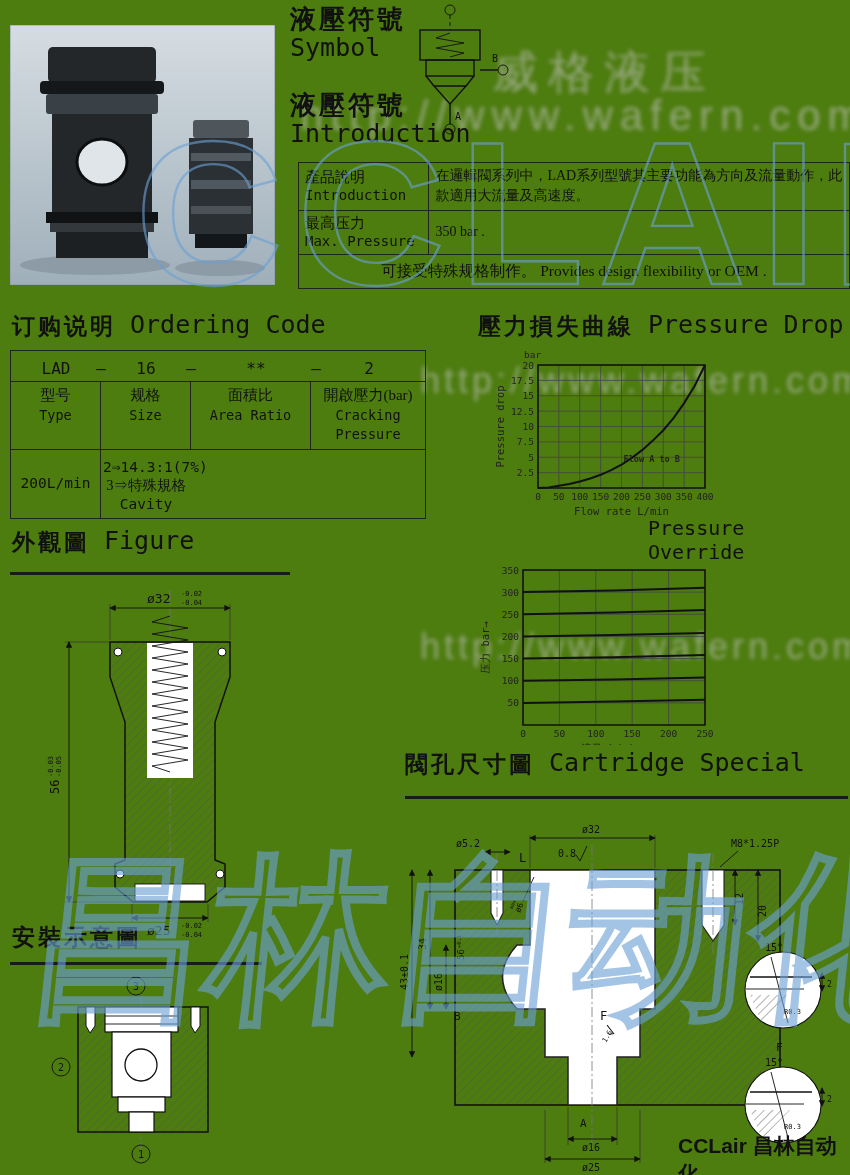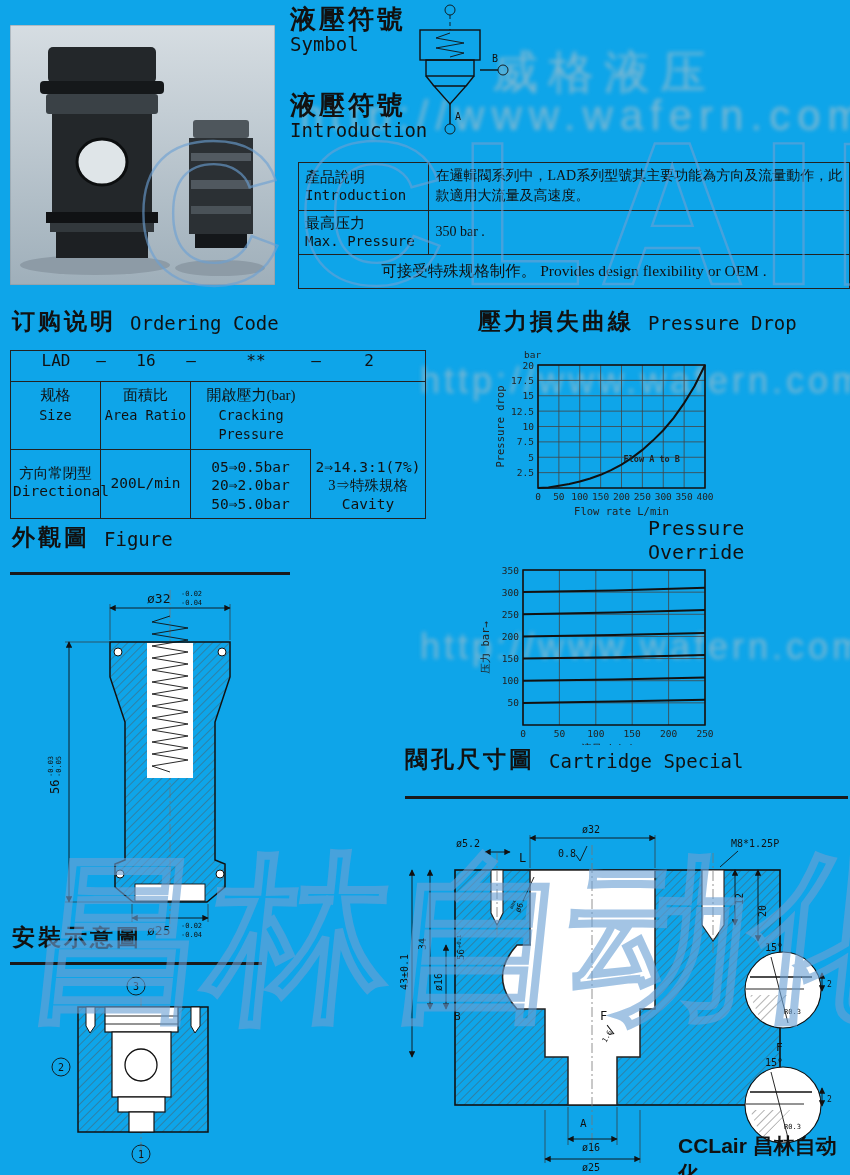--- a/index.html
+++ b/index.html
@@ -1,35 +1,35 @@
 <!DOCTYPE html>
 <html><head>
 <meta charset="utf-8">
 <style>
   html,body{margin:0;padding:0;background:#e8e8e8;}
-  #page{position:relative;width:850px;height:1175px;background:#0ea5e9;overflow:hidden;
+  #page{position:relative;width:850px;height:1175px;background:#4d7c0f;overflow:hidden;
         font-family:"Liberation Serif",serif;color:#111;}
   .abs{position:absolute;}
   
   .h-zh{font-weight:bold;font-size:26px;letter-spacing:3px;line-height:1.05;}
   .h-zh.small{font-size:23px;}
-  .h-en{font-size:19px;font-family:"DejaVu Sans Mono",monospace;letter-spacing:0px;}
+  .h-en{font-size:25px;font-family:"DejaVu Sans Mono",monospace;letter-spacing:0px;}
   .h-row{display:flex;align-items:flex-end;gap:14px;}
   .rule{height:2.5px;background:#1a1a1a;}
   
   table.sheet{border-collapse:collapse;font-size:15px;}
   table.sheet td{border:1.4px solid #222;padding:3px 6px;vertical-align:middle;}
   .lbl{text-align:left;line-height:1.25;margin-top:40px;}
   .lbl .en{font-family:"DejaVu Sans Mono",monospace;font-size:14px;}
   .val{font-size:14px;line-height:1.45;}
   
   #ord-table{border:1.6px solid #222;width:414px;}
   #ord-table .row1{position:relative;height:30px;border-bottom:1.4px solid #222;
                    font-family:"DejaVu Sans Mono",monospace;font-size:16px;}
-  #ord-table .row1 span{position:absolute;top:0;transform:translateX(-50%);}
+  #ord-table .row1 span{position:absolute;top:8px;transform:translateX(-50%);}
   .ogrid{display:grid;grid-template-columns:90px 90px 120px 114px;}
   .ocell{border-right:1.4px solid #222;text-align:center;padding:4px 2px;line-height:1.3;}
   .ocell:last-child{border-right:none;}
   .ohead{border-bottom:1.4px solid #222;font-size:15px;}
   .ohead .en{font-family:"DejaVu Sans Mono",monospace;font-size:13.5px;}
   .oval{font-size:14.5px;font-family:"DejaVu Sans Mono",monospace;}
   .oval .zh{font-family:"Liberation Serif",serif;}
   
   svg text{font-family:"DejaVu Sans Mono",monospace;}
   .grid{stroke:#444;stroke-width:0.8;}
@@ -167,32 +167,27 @@
     <div class="row1">
       <span style="left:45px">LAD</span>
       <span style="left:90px">–</span>
       <span style="left:135px">16</span>
       <span style="left:180px">–</span>
       <span style="left:245px">**</span>
       <span style="left:305px">–</span>
       <span style="left:358px">2</span>
     </div>
     <div class="ogrid">
+      <div class="ocell ohead"><span>型号</span><br><span class="en">Type</span></div>
       <div class="ocell ohead"><span>规格</span><br><span class="en">Size</span></div>
       <div class="ocell ohead"><span>面積比</span><br><span class="en">Area Ratio</span></div>
       <div class="ocell ohead"><span>開啟壓力(bar)</span><br><span class="en">Cracking Pressure</span></div>
     </div>
     <div class="ogrid">
-      <div class="ocell oval" style="padding-top:14px;"><span class="zh">方向常閉型</span><br><span>Directional</span></div>
       <div class="ocell oval" style="padding-top:24px;"><span>200L/min</span></div>
-      <div class="ocell oval" style="padding-top:8px;">
-        <div>05⇒0.5bar</div>
-        <div>20⇒2.0bar</div>
-        <div>50⇒5.0bar</div>
-      </div>
       <div class="ocell oval" style="padding-top:8px;">
         <div>2⇒14.3:1(7%)</div>
         <div class="zh">3⇒特殊規格</div>
         <div>Cavity</div>
       </div>
     </div>
   </div>
 
   <div class="abs content h-row" style="left:478px;top:310px;">
     <div class="h-zh small">壓力損失曲線</div>

